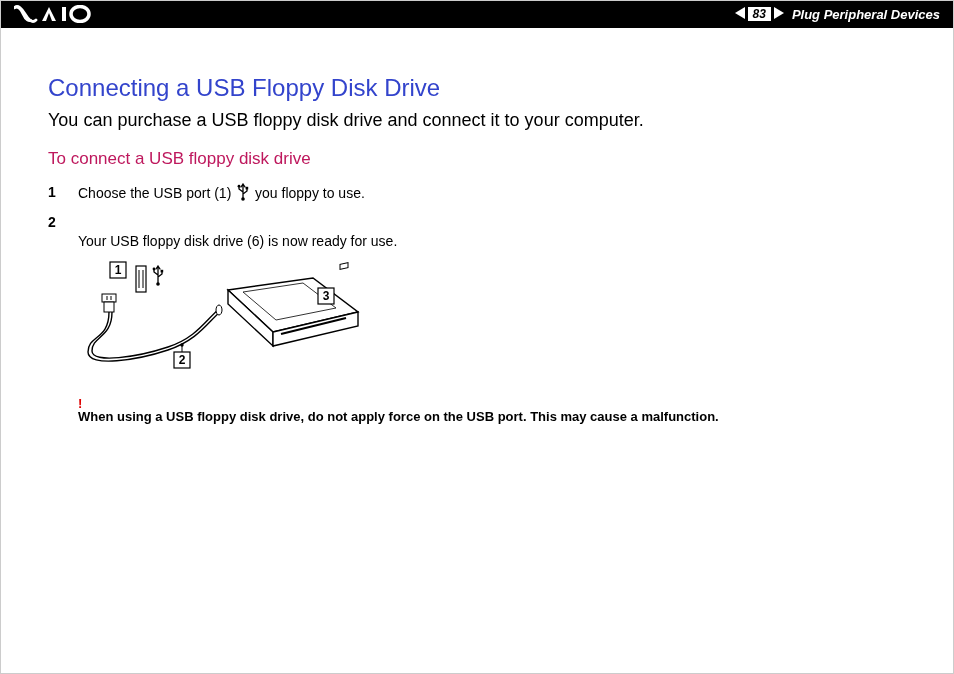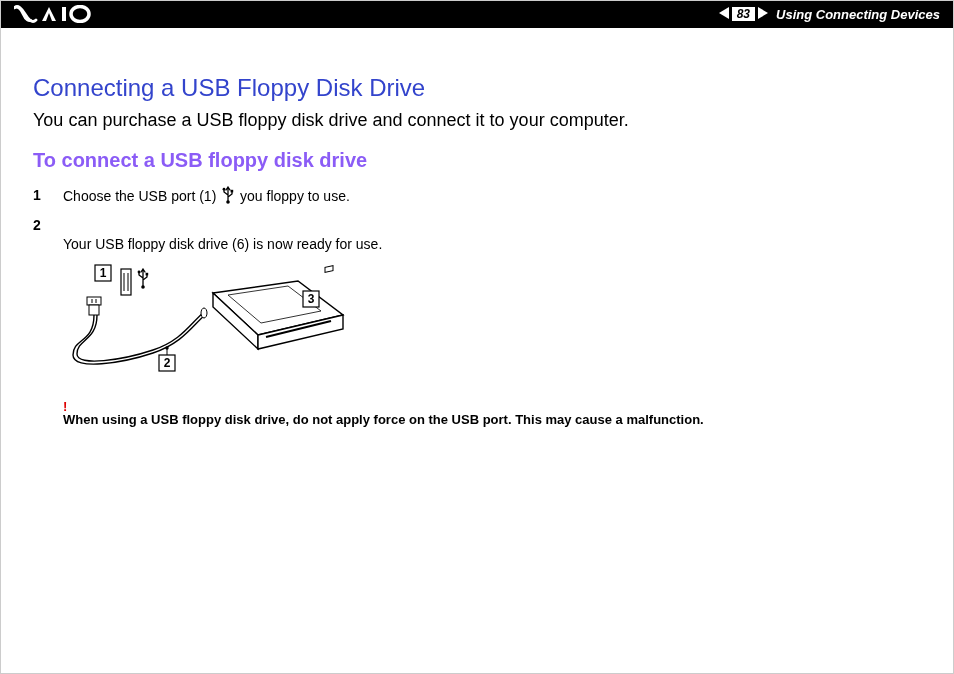--- a/index.html
+++ b/index.html
@@ -52,36 +52,36 @@
   .page-num {
     background: #fff;
     color: #000;
     font-style: italic;
     font-weight: bold;
     font-size: 12px;
     padding: 0 5px;
     line-height: 14px;
   }
   .content {
-    padding: 46px 40px 0 33px;
+    padding: 46px 40px 0 48px;
   }
   h1.title {
     color: #3344cc;
     font-weight: normal;
     font-size: 24px;
     margin-bottom: 8px;
   }
   .intro {
     font-size: 18px;
     margin-bottom: 18px;
   }
   h2.subtitle {
-    color: #8b5cf6;
-    font-weight: bold;
-    font-size: 20px;
+    color: #be185d;
+    font-weight: normal;
+    font-size: 17px;
     margin-bottom: 14px;
   }
   .steps {
     font-size: 14px;
     margin-bottom: 8px;
   }
   .step-row {
     display: flex;
     margin-bottom: 6px;
     line-height: 1.4;
@@ -140,21 +140,21 @@
             <polygon points="10,0 10,12 0,6" fill="#fff"></polygon>
           </svg>
       </span>
       <span class="page-num">83</span>
       <span class="nav-arrow">
         <svg width="10" height="12" viewBox="0 0 10 12">
             <polygon points="0,0 0,12 10,6" fill="#fff"></polygon>
           </svg>
       </span>
     </div>
-    <span>Using Connecting Devices</span>
+    <span>Plug Peripheral Devices</span>
   </div>
 </div>
 
 <div class="content">
   <h1 class="title">Connecting a USB Floppy Disk Drive</h1>
   <p class="intro">You can purchase a USB floppy disk drive and connect it to your computer.</p>
   <h2 class="subtitle">To connect a USB floppy disk drive</h2>
 
   <div class="steps">
     <div class="step-row">

